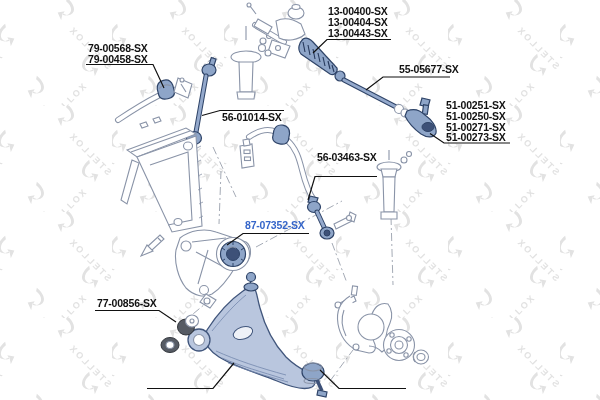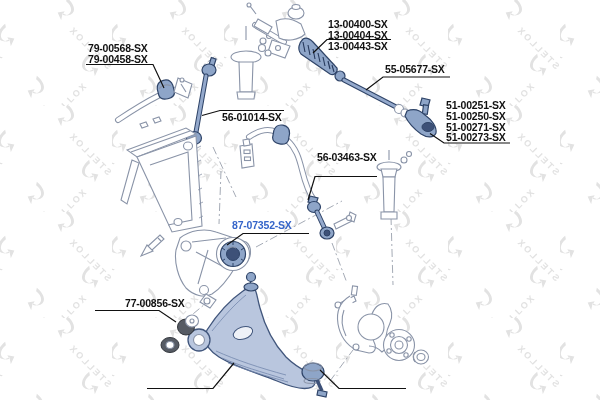--- a/index.html
+++ b/index.html
@@ -304,53 +304,53 @@
       <path class="leader" d="M284,110.5 L220,110.5 L202,115.5"></path>
       <path class="leader" d="M510,143 L444,143 L430,133.5"></path>
       <path class="leader" d="M377,176.5 L315,176.5 L308,200"></path>
       <path class="leader" d="M309,233.5 L243,233.5 L227,245" stroke="#3565c9"></path>
       <path class="leader" d="M95,310.5 L159,310.5 L176,322"></path>
       <path class="leader" d="M147,388.5 L213,388.5 L234,363"></path>
       <path class="leader" d="M406,388.5 L339,388.5 L320,370"></path>
     </g>
   </svg>
 
-  <div class="lbl" style="left:328px;top:6px;margin-top:13px;">
+  <div class="lbl" style="left:328px;top:6px;">
     <div>13-00400-SX</div>
     <div>13-00404-SX</div>
     <div>13-00443-SX</div>
   </div>
 
   <div class="lbl" style="left:88px;top:43px;">
     <div>79-00568-SX</div>
     <div>79-00458-SX</div>
   </div>
 
-  <div class="lbl" style="left:385px;top:64px;text-align:right;">
+  <div class="lbl" style="left:399px;top:64px;text-align:right;">
     <div>55-05677-SX</div>
   </div>
 
   <div class="lbl" style="left:222px;top:112px;">
     <div>56-01014-SX</div>
   </div>
 
   <div class="lbl" style="left:446px;top:100px;text-align:center;">
     <div>51-00251-SX</div>
     <div>51-00250-SX</div>
     <div>51-00271-SX</div>
     <div>51-00273-SX</div>
   </div>
 
   <div class="lbl" style="left:317px;top:152px;">
     <div>56-03463-SX</div>
   </div>
 
-  <div class="lbl blue" style="left:232px;top:220px;">
+  <div class="lbl blue" style="left:245px;top:220px;">
     <div>87-07352-SX</div>
   </div>
 
-  <div class="lbl" style="left:97px;top:298px;margin-left:28px;">
+  <div class="lbl" style="left:97px;top:298px;">
     <div>77-00856-SX</div>
   </div>
 
 
 
 </div>
 
 </body></html>

